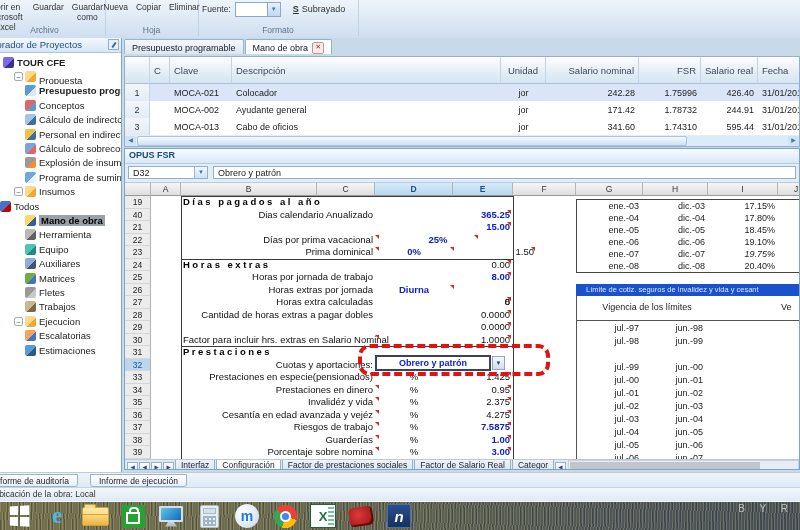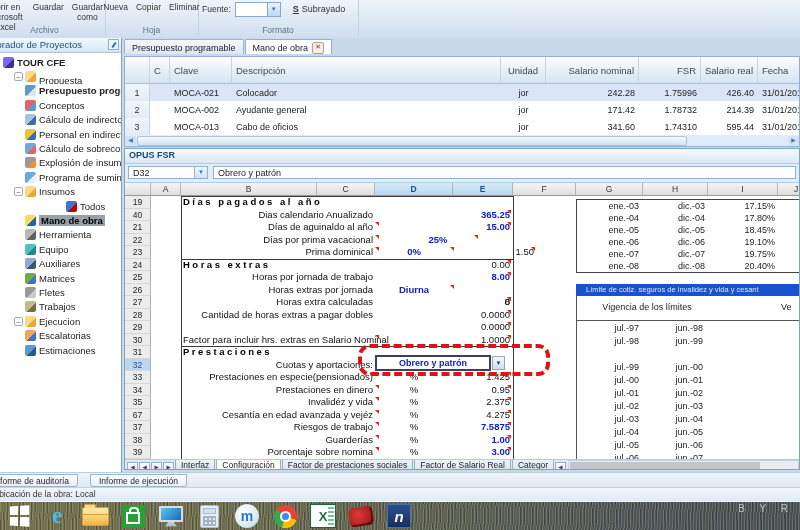--- a/index.html
+++ b/index.html
@@ -282,21 +282,21 @@
         </div>
         <div class="ti-row" style="padding-left: 25px;">
           <div class="tic" style="background: linear-gradient(135deg, rgb(111, 168, 220) 55%, rgb(232, 240, 248) 55%);"></div>
           <div class="lbl" style="white-space: nowrap;">Programa de suminist...</div>
         </div>
         <div class="ti-row" style="padding-left: 14px;">
           <div class="exp">–</div>
           <div class="tic" style="background: linear-gradient(135deg, rgb(255, 217, 138) 55%, rgb(240, 168, 50) 55%);"></div>
           <div class="lbl" style="white-space: nowrap;">Insumos</div>
         </div>
-        <div class="ti-row" style="padding-left: 25px; margin-left: 41px;">
+        <div class="ti-row" style="">
           <div class="tic" style="background: linear-gradient(135deg, rgb(68, 114, 196) 55%, rgb(192, 0, 0) 55%);"></div>
           <div class="lbl" style="white-space: nowrap;">Todos</div>
         </div>
         <div class="ti-row sel b" style="padding-left: 25px;">
           <div class="tic" style="background: linear-gradient(135deg, rgb(255, 217, 102) 55%, rgb(46, 95, 163) 55%);"></div>
           <div class="lbl" style="white-space: nowrap;">Mano de obra</div>
         </div>
         <div class="ti-row" style="padding-left: 25px;">
           <div class="tic" style="background: linear-gradient(135deg, rgb(184, 184, 184) 55%, rgb(96, 96, 96) 55%);"></div>
           <div class="lbl" style="white-space: nowrap;">Herramienta</div>
@@ -377,21 +377,21 @@
           <div class="tt-c" style="width: 45px; justify-content: flex-start;">31/01/2012</div>
         </div>
         <div class="tt-row" style="top: 44px; width: 684px;">
           <div class="tt-c tt-num" style="width: 25px; justify-content: center;">2</div>
           <div class="tt-c" style="width: 20px; justify-content: flex-start;"></div>
           <div class="tt-c" style="width: 62px; justify-content: flex-start;">MOCA-002</div>
           <div class="tt-c" style="width: 269px; justify-content: flex-start;">Ayudante general</div>
           <div class="tt-c" style="width: 45px; justify-content: center;">jor</div>
           <div class="tt-c" style="width: 93px; justify-content: flex-end;">171.42</div>
           <div class="tt-c" style="width: 62px; justify-content: flex-end;">1.78732</div>
-          <div class="tt-c" style="width: 57px; justify-content: flex-end;">214.39</div>
+          <div class="tt-c" style="width: 57px; justify-content: flex-end;">244.91</div>
           <div class="tt-c" style="width: 45px; justify-content: flex-start;">31/01/2012</div>
         </div>
         <div class="tt-row" style="top: 61px; width: 684px;">
           <div class="tt-c tt-num" style="width: 25px; justify-content: center;">3</div>
           <div class="tt-c" style="width: 20px; justify-content: flex-start;"></div>
           <div class="tt-c" style="width: 62px; justify-content: flex-start;">MOCA-013</div>
           <div class="tt-c" style="width: 269px; justify-content: flex-start;">Cabo de oficios</div>
           <div class="tt-c" style="width: 45px; justify-content: center;">jor</div>
           <div class="tt-c" style="width: 93px; justify-content: flex-end;">341.60</div>
           <div class="tt-c" style="width: 62px; justify-content: flex-end;">1.74310</div>
@@ -447,21 +447,21 @@
             </div>
             <div class="r" style="top: 36px;">
               <div class="rtc" style="left: 0px; width: 62px;">ene.-06</div>
               <div class="rtc" style="left: 66px; width: 62px;">dic.-06</div>
               <div class="rtc" style="left: 132px; width: 66px;">19.10%</div>
               <div class="rtc" style="left: 202px; width: 38px;">2.08</div>
             </div>
             <div class="r" style="top: 48px;">
               <div class="rtc" style="left: 0px; width: 62px;">ene.-07</div>
               <div class="rtc" style="left: 66px; width: 62px;">dic.-07</div>
-              <div class="rtc" style="left: 132px; width: 66px;">19.75%</div>
+              <div class="rtc" style="left: 132px; width: 66px; font-style: italic;">19.75%</div>
               <div class="rtc" style="left: 202px; width: 38px;">1.59</div>
             </div>
             <div class="r" style="top: 60px;">
               <div class="rtc" style="left: 0px; width: 62px;">ene.-08</div>
               <div class="rtc" style="left: 66px; width: 62px;">dic.-08</div>
               <div class="rtc" style="left: 132px; width: 66px;">20.40%</div>
               <div class="rtc" style="left: 202px; width: 38px;">1.10</div>
             </div>
           </div>
         <div class="bluebar">Límite de cotiz. seguros de invalidez y vida y cesant</div>
@@ -518,21 +518,20 @@
             <div class="rn">19</div>
             <div class="gcell gsec">Días pagados al año</div>
           </div>
           <div class="grow" style="top: 12.5px;">
             <div class="rn">40</div>
             <div class="gcell glabel">Dias calendario Anualizado</div>
             <div class="gcell ge blue note">365.25</div>
           </div>
           <div class="grow" style="top: 25px;">
             <div class="rn">21</div>
-            <div class="gcell glabel lnote">Días de aguinaldo al año</div>
             <div class="gcell ge blue note">15.00</div>
           </div>
           <div class="grow" style="top: 37.5px; padding-left: 24px;">
             <div class="rn">22</div>
             <div class="gcell glabel lnote">Días por prima vacacional</div>
             <div class="gcell gd blue note">25%</div>
             <div class="gcell ge note">1.50</div>
           </div>
           <div class="grow" style="top: 50px;">
             <div class="rn">23</div>
@@ -596,21 +595,21 @@
             <div class="gcell gd">%</div>
             <div class="gcell ge note">0.95</div>
           </div>
           <div class="grow" style="top: 200px;">
             <div class="rn">35</div>
             <div class="gcell glabel lnote">Invalidéz y vida</div>
             <div class="gcell gd">%</div>
             <div class="gcell ge note">2.375</div>
           </div>
           <div class="grow" style="top: 212.5px;">
-            <div class="rn">67</div>
+            <div class="rn">36</div>
             <div class="gcell glabel lnote">Cesantía en edad avanzada y vejéz</div>
             <div class="gcell gd">%</div>
             <div class="gcell ge note">4.275</div>
           </div>
           <div class="grow" style="top: 225px;">
             <div class="rn">37</div>
             <div class="gcell glabel lnote">Riesgos de trabajo</div>
             <div class="gcell gd">%</div>
             <div class="gcell ge blue note">7.5875</div>
           </div>

